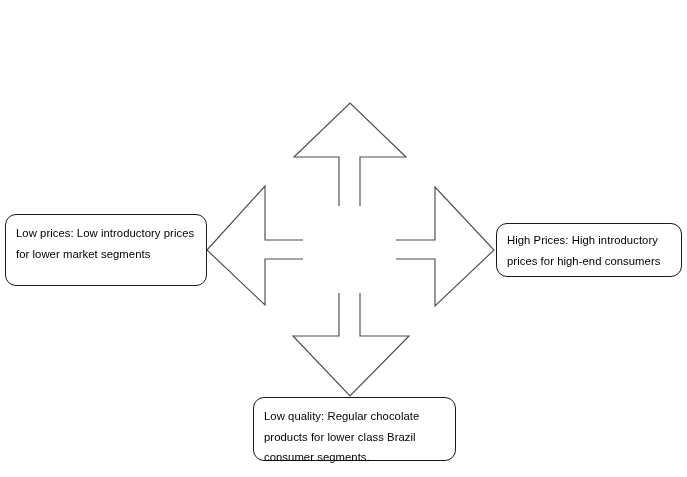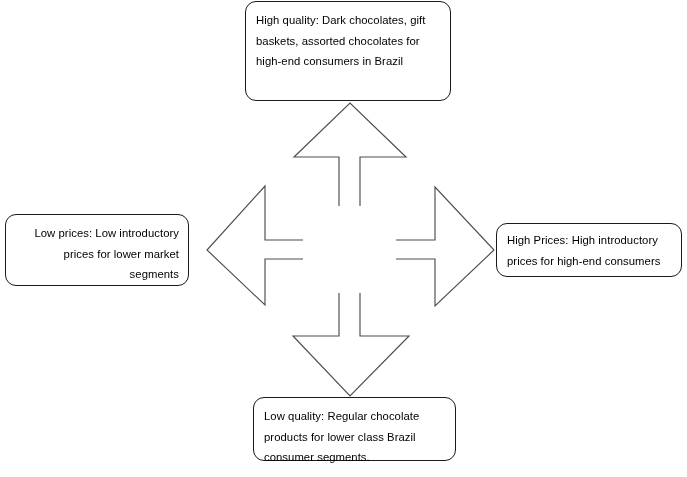--- a/index.html
+++ b/index.html
@@ -32,23 +32,22 @@
   }
   #node-top {
     left: 245px;
     top: 1px;
     width: 206px;
     height: 100px;
   }
   #node-left {
     left: 5px;
     top: 214px;
-    width: 184px;
+    width: 202px;
     height: 72px;
-    text-align: right;
   }
   #node-right {
     left: 496px;
     top: 223px;
     width: 186px;
     height: 54px;
     padding-top: 6px;
   }
   #node-bottom {
     left: 253px;
@@ -77,21 +76,20 @@
 
 <div id="canvas">
 
   <svg id="quad-arrow" viewBox="0 0 687 477" aria-hidden="true">
     <polyline points="339,206 339,157 294,157 350,103 406,157 360,157 360,206"></polyline>
     <polyline points="303,240 265,240 265,186 207,250 265,305 265,259 303,259"></polyline>
     <polyline points="396,240 435,240 435,187 494,250 435,306 435,259 396,259"></polyline>
     <polyline points="339,293 339,336 293,336 350,396 409,336 360,336 360,293"></polyline>
   </svg>
 
-  <div class="node" id="node-top">High quality: Dark chocolates, gift baskets, assorted chocolates for high-end consumers in Brazil</div>
 
   <div class="node" id="node-left">Low prices: Low introductory prices for lower market segments</div>
 
   <div class="node" id="node-right">High Prices: High introductory prices for high-end consumers</div>
 
   <div class="node" id="node-bottom">Low quality: Regular chocolate products for lower class Brazil consumer segments.</div>
 
 </div>
 
 </body></html>

